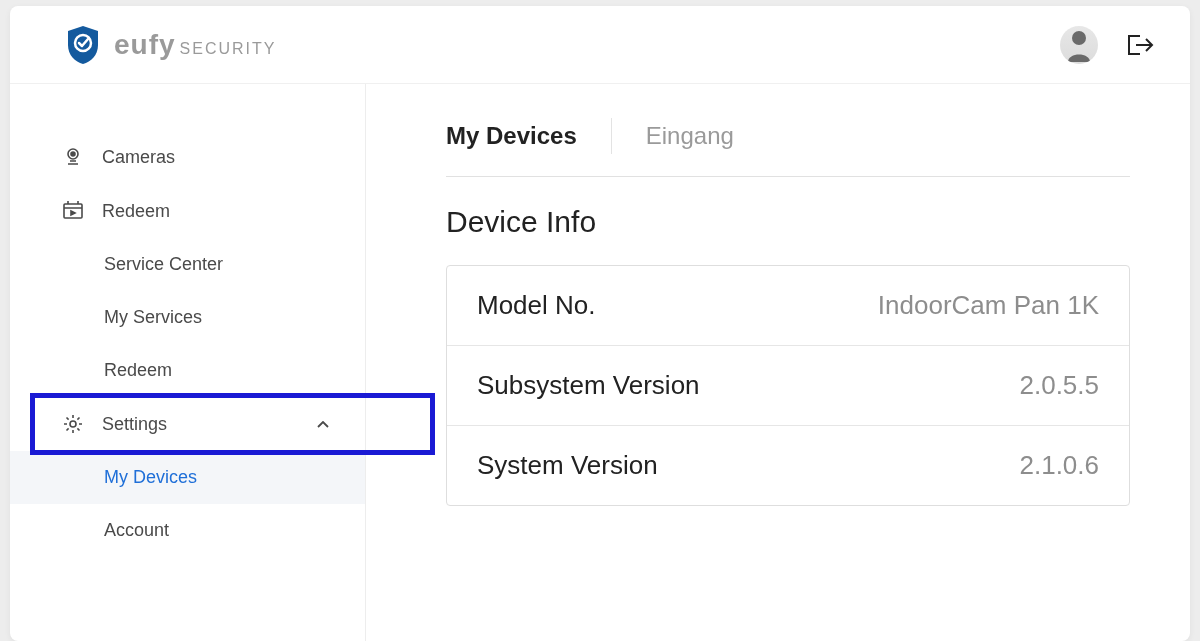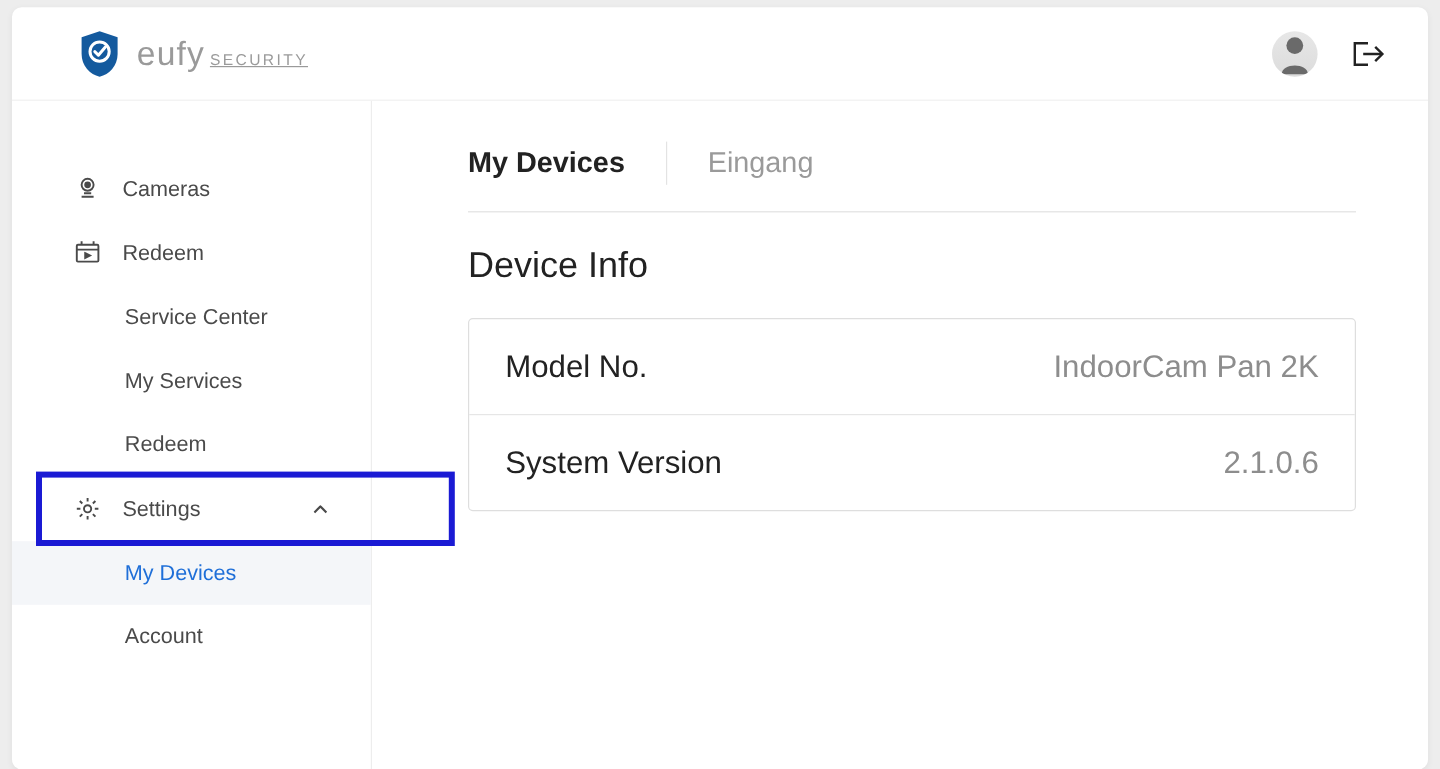--- a/index.html
+++ b/index.html
@@ -30,30 +30,29 @@
   }
   .brand {
     display: flex;
     align-items: center;
     gap: 14px;
   }
   .brand-wordmark {
     font-size: 28px;
     color: #9a9a9a;
     letter-spacing: 1px;
-    font-weight: 400;
+    font-weight: 700;
     text-align: right;
   }
   .brand-sub {
-    font-size: 13px;
+    font-size: 16px;
     color: #9a9a9a;
     letter-spacing: 2px;
     margin-left: 4px;
     font-weight: 500;
-    text-decoration: underline;
   }
   .header-right {
     margin-left: auto;
     display: flex;
     align-items: center;
     gap: 28px;
   }
   .avatar {
     width: 38px;
     height: 38px;
@@ -62,21 +61,21 @@
     position: relative;
     overflow: hidden;
   }
   .avatar svg { position: absolute; top: 2px; left: 6px; }
   .content {
     flex: 1;
     display: flex;
     min-height: 0;
   }
   .sidebar {
-    width: 300px;
+    width: 356px;
     border-right: 1px solid #ededed;
     padding-top: 46px;
     font-size: 18px;
     color: #4a4a4a;
   }
   .nav-item {
     display: flex;
     align-items: center;
     gap: 18px;
     padding: 16px 36px 16px 52px;
@@ -259,21 +258,25 @@
         <div class="tab">
           <span>Eingang</span>
         </div>
       </div>
 
       <div class="section-title">Device Info</div>
 
       <div class="info-card">
         <div class="info-row">
           <span class="info-label">Model No.</span>
-          <span class="info-value">IndoorCam Pan 2K</span>
+          <span class="info-value">IndoorCam Pan 1K</span>
+        </div>
+        <div class="info-row">
+          <span class="info-label">Subsystem Version</span>
+          <span class="info-value">2.0.5.5</span>
         </div>
         <div class="info-row">
           <span class="info-label">System Version</span>
           <span class="info-value">2.1.0.6</span>
         </div>
       </div>
 
     </div>
 
   </div>

